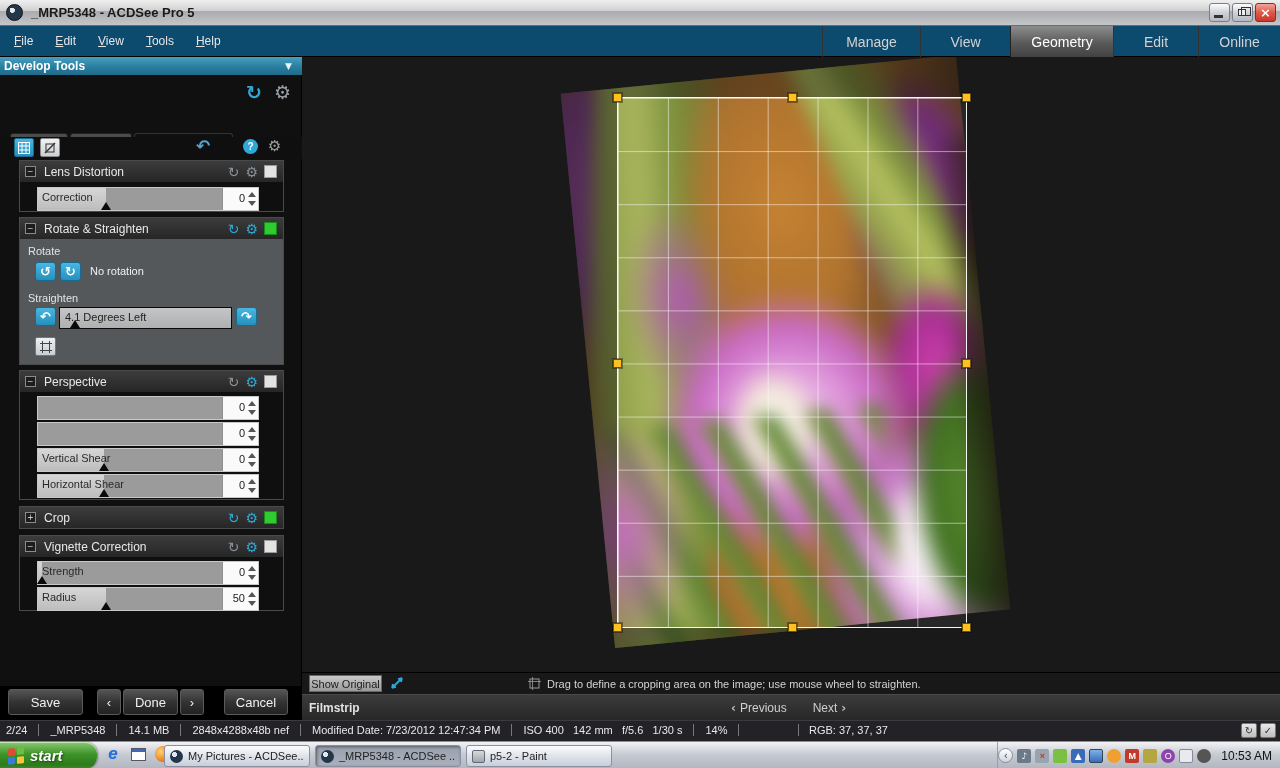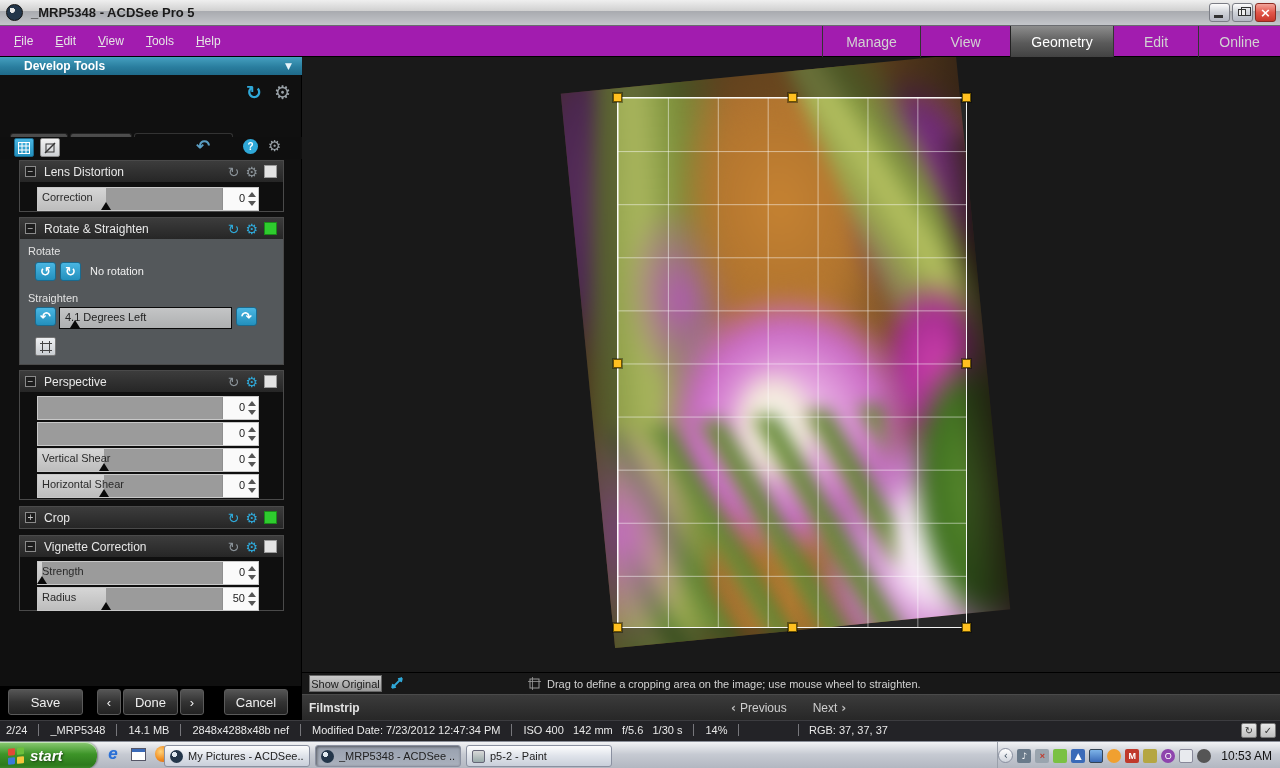--- a/index.html
+++ b/index.html
@@ -22,34 +22,34 @@
   .win-btns{position:absolute;right:4px;top:3px;display:flex;gap:2px;}
   .win-btn{width:21px;height:19px;border:1px solid #7b7d85;border-radius:3px;
     background:linear-gradient(#fdfdfd,#cfd2d8 50%,#b4b8c2);position:relative;}
   .win-btn.close{background:linear-gradient(#f2a59a,#e2574a 50%,#c8372b);border-color:#8d2c22;}
   .glyph-min{position:absolute;left:4px;bottom:3px;width:9px;height:3px;background:#333;}
   .glyph-restore{position:absolute;left:5px;top:5px;width:8px;height:7px;border:1px solid #333;background:#eee;}
   .glyph-restore:before{content:"";position:absolute;left:2px;top:-3px;width:8px;height:7px;border:1px solid #333;}
   .glyph-x{position:absolute;width:100%;text-align:center;top:1px;color:#fff;font-weight:bold;font-size:13px;}
 
   
-  .menubar{position:absolute;left:0;top:26px;width:1280px;height:31px;background:#a21caf;border-bottom:1px solid #000;}
+  .menubar{position:absolute;left:0;top:26px;width:1280px;height:31px;background:#0c4a6e;border-bottom:1px solid #000;}
   .menus{position:absolute;left:14px;top:0;height:100%;display:flex;align-items:center;gap:22px;}
   .menu-item{display:inline-block;font-size:12px;color:#e6e6e6;}
   .menu-item::first-letter{text-decoration:underline;}
   .mode-tabs{position:absolute;right:0;top:0;height:31px;display:flex;}
   .mode-tab{height:31px;display:flex;align-items:center;justify-content:center;
     font-size:14px;color:#d2d2d2;border-left:1px solid #333;padding:0 2px;}
   .mode-tab.active{background:linear-gradient(#8d8d8d,#5a5a5a 55%,#424242);color:#fff;border-left-color:#222;}
 
   
   .left-panel{position:absolute;left:0;top:57px;width:302px;height:663px;background:#101010;border-right:1px solid #000;}
   .panel-header{position:absolute;left:0;top:0;width:302px;height:18px;
     background:linear-gradient(#45a0c0,#2a7e9f 55%,#1f6a8a);display:flex;align-items:center;}
-  .panel-header-label{font-size:12px;font-weight:bold;color:#fff;padding-left:24px;flex:1;}
+  .panel-header-label{font-size:12px;font-weight:bold;color:#fff;padding-left:4px;flex:1;}
   .panel-header-arrow{color:#e8f4fa;font-size:9px;padding-right:10px;}
   .panel-topicons{position:absolute;right:10px;top:26px;display:flex;gap:12px;}
   .icon-sync{color:#2fa8d8;font-size:19px;font-weight:bold;line-height:19px;}
   .icon-gear-lg{color:#9aa2a8;font-size:19px;line-height:19px;}
 
   .panel-tabs{position:absolute;left:10px;top:76px;display:flex;height:22px;font-weight:bold;}
   .ptab{height:22px;padding:0 14px;display:flex;align-items:center;font-size:12px;color:#9a9a9a;
     background:linear-gradient(#4e4e4e,#343434);border:1px solid #222;border-bottom:none;border-radius:3px 3px 0 0;margin-right:2px;}
   .ptab.active{background:#0f0f0f;color:#fff;border-color:#333;gap:6px;}
   .ptab-bullet{width:6px;height:6px;background:#2fa8d8;display:inline-block;}

